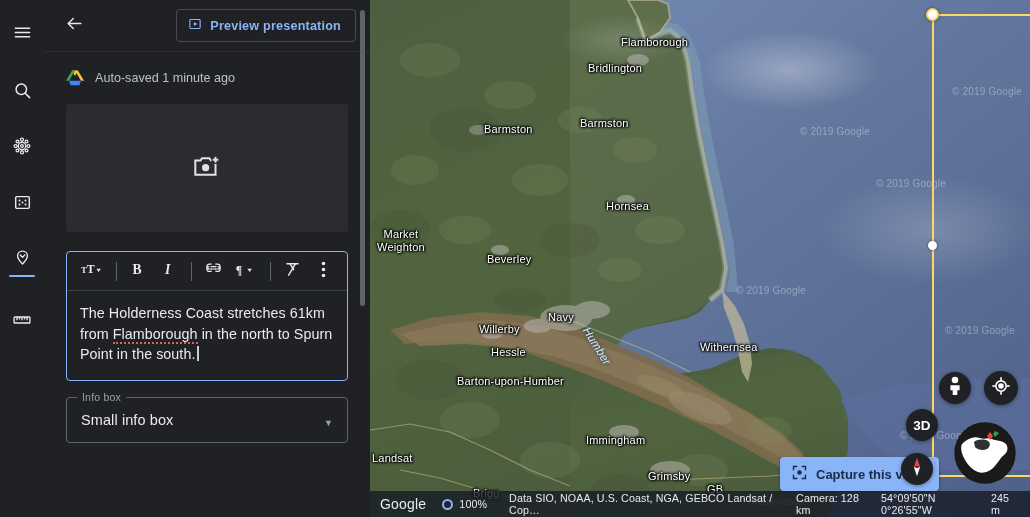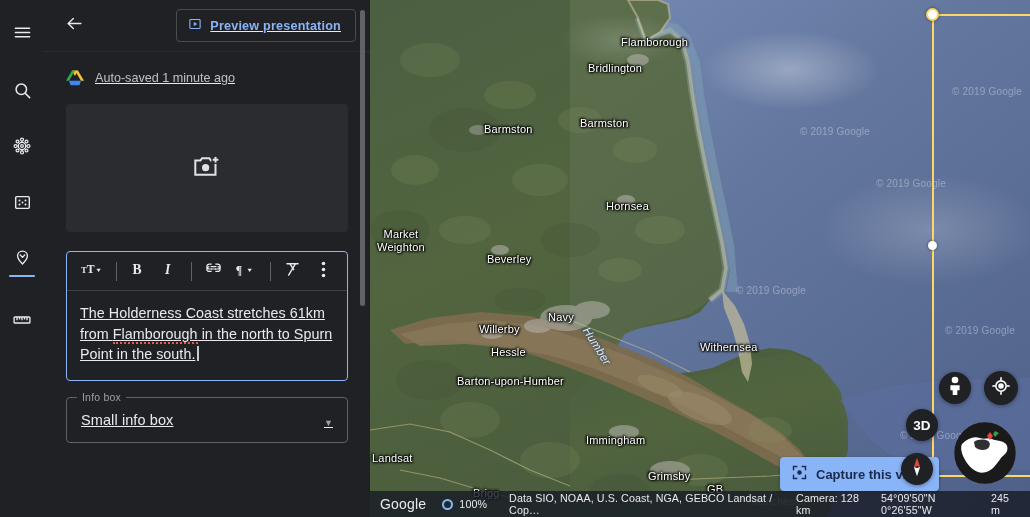--- a/index.html
+++ b/index.html
@@ -3,21 +3,21 @@
 <meta charset="utf-8">
 <style>
   * { margin:0; padding:0; box-sizing:border-box; }
   html,body { width:1030px; height:517px; overflow:hidden; }
   body {
     font-family: "Liberation Sans", sans-serif;
     background:#202124;
     color:#e8eaed;
     -webkit-font-smoothing:antialiased;
   }
-  #app { position:relative; width:1030px; height:517px; display:flex;text-decoration:underline; }
+  #app { position:relative; width:1030px; height:517px; display:flex; }
 
   
   .rail {
     width:44px; height:517px; background:#202124;
     display:flex; flex-direction:column; align-items:center;
     flex:0 0 44px; position:relative; z-index:5;
   }
   .rail-btn {
     width:44px; height:52px; display:flex; align-items:center; justify-content:center;
     position:relative; cursor:pointer;

